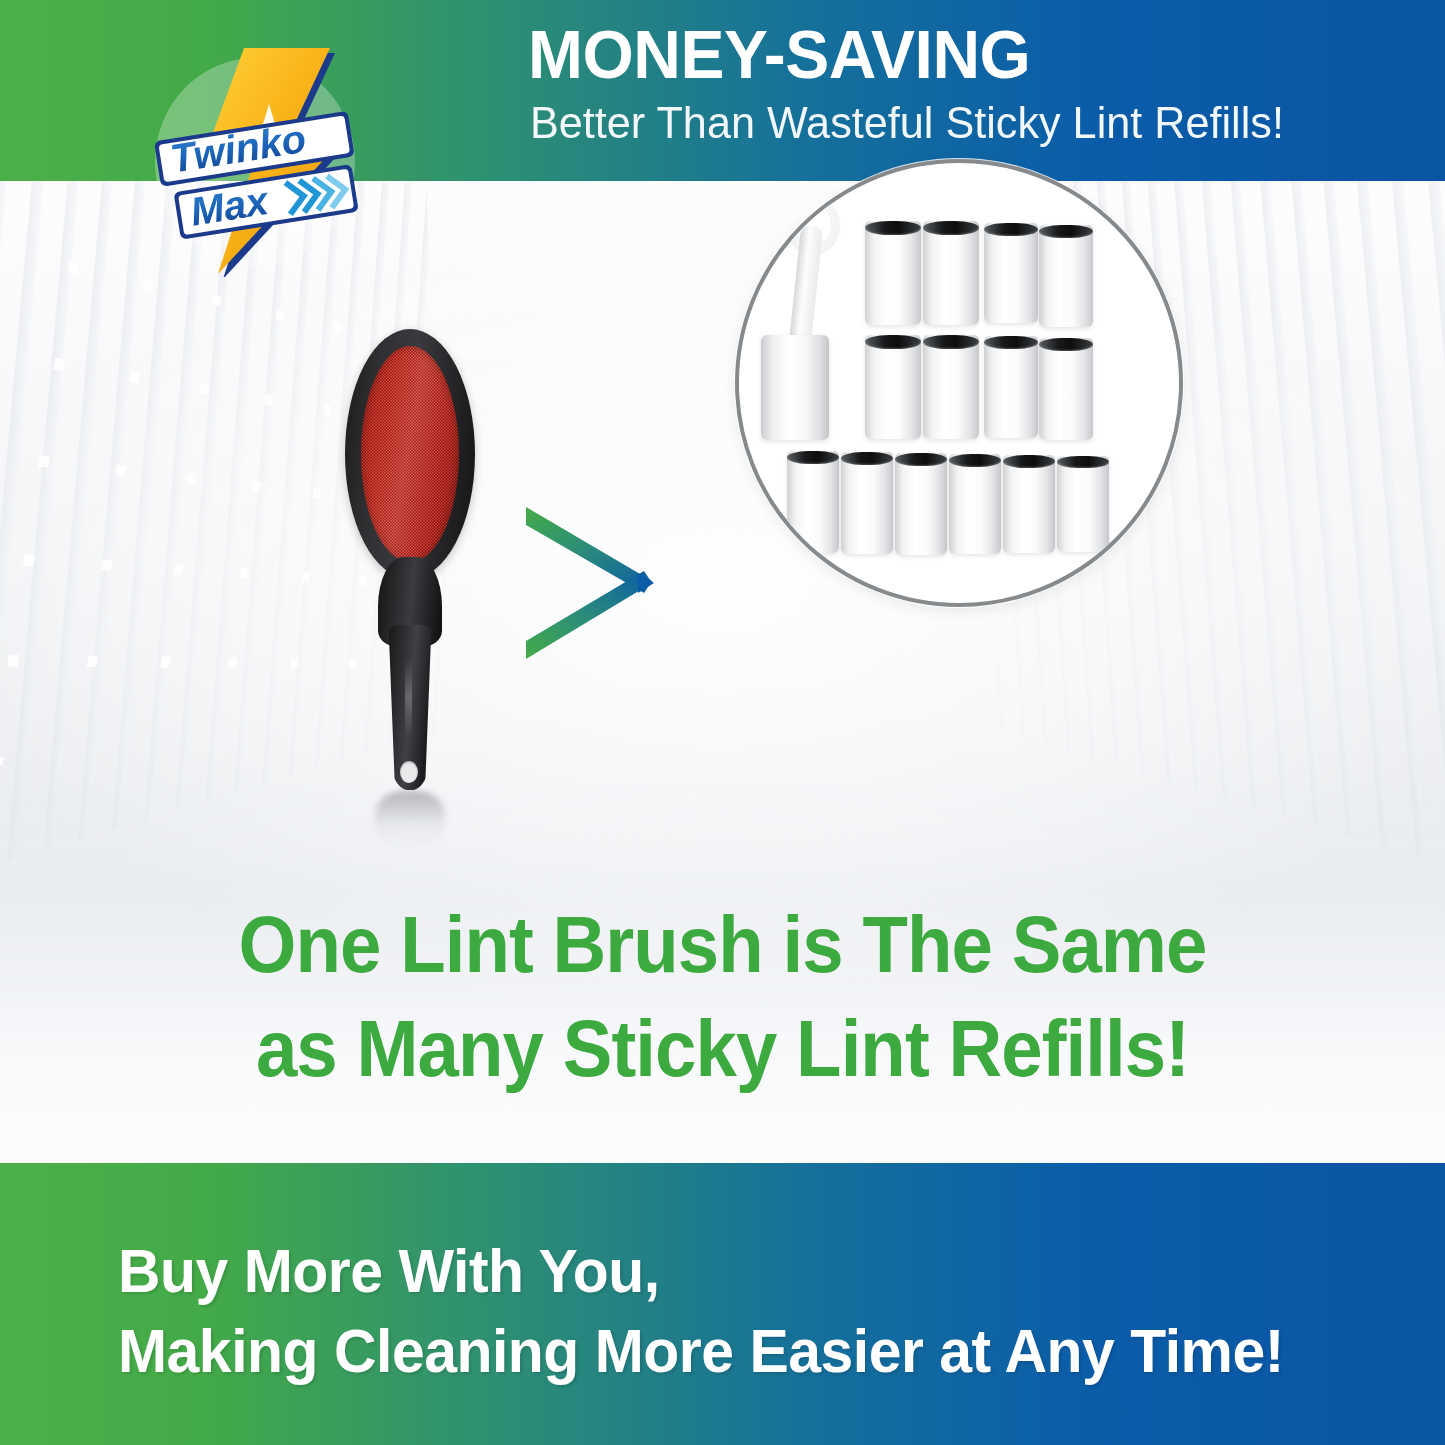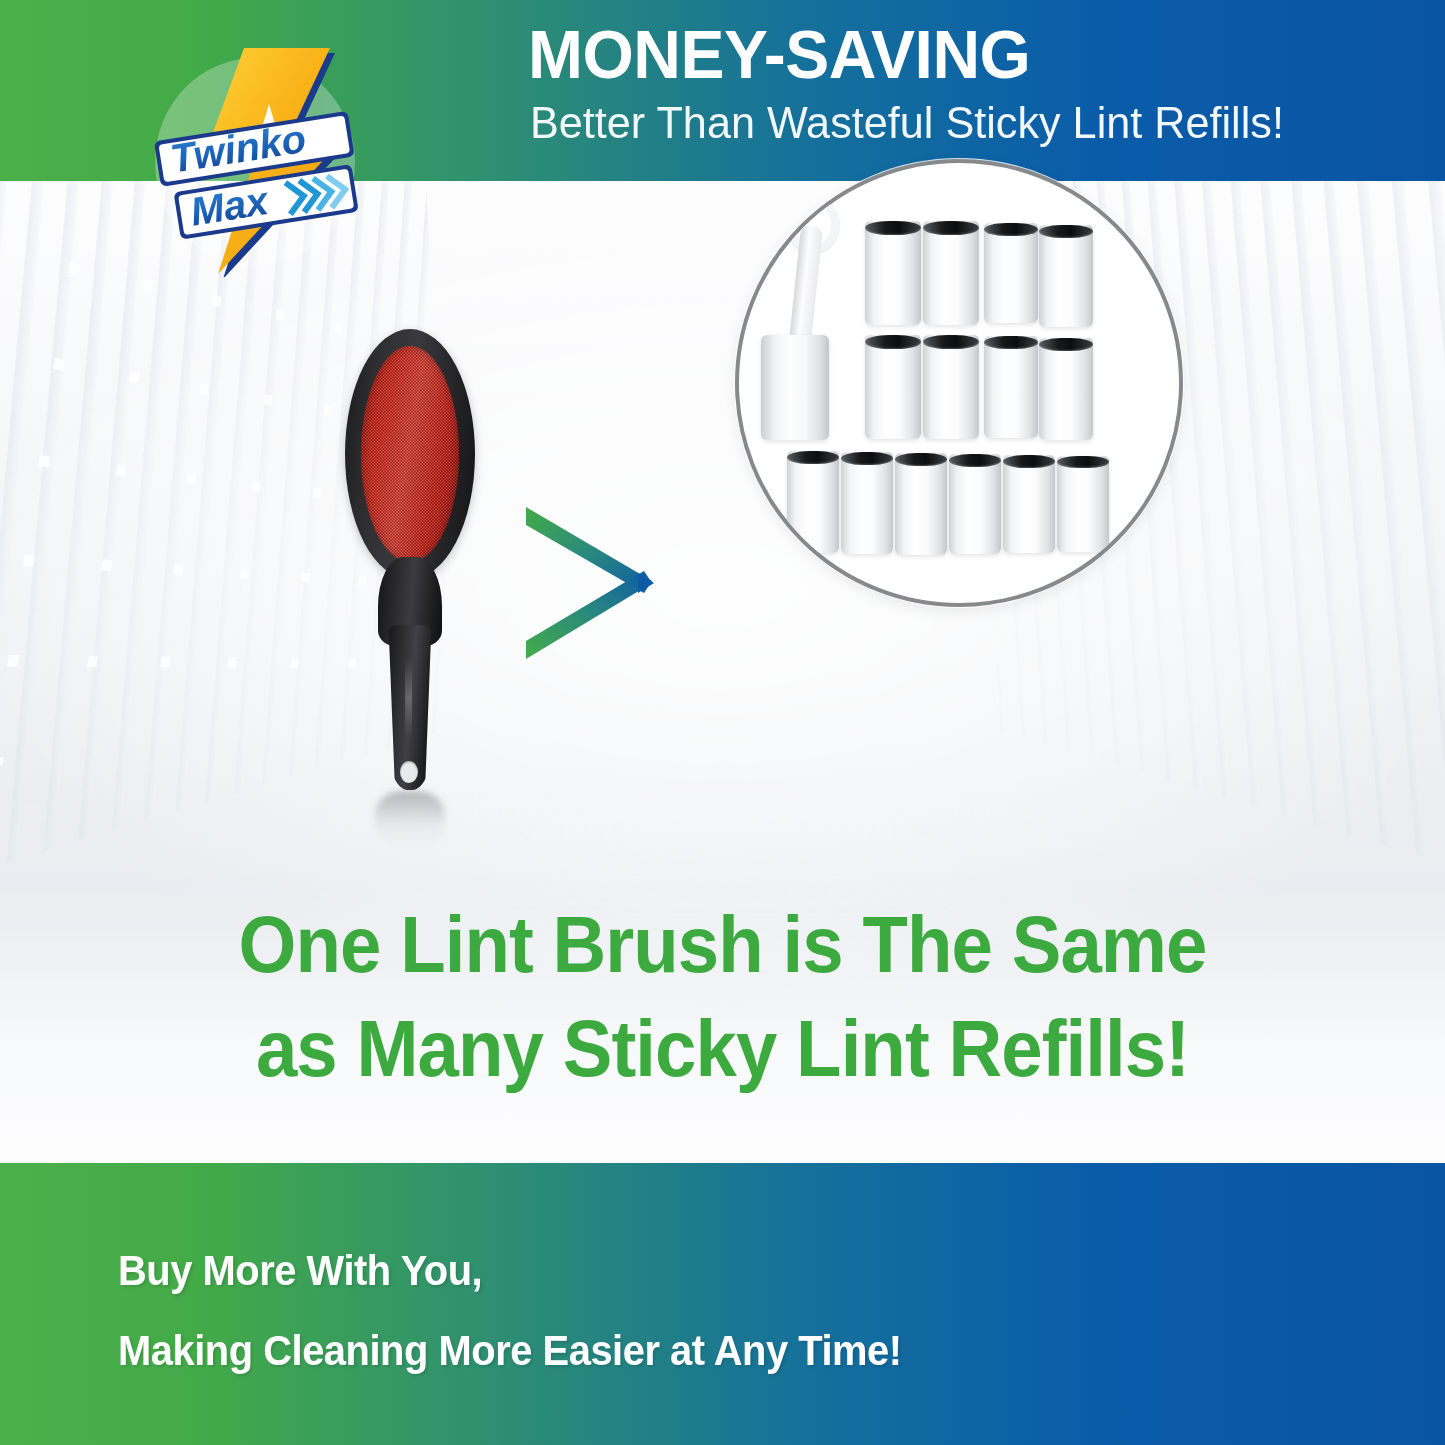--- a/index.html
+++ b/index.html
@@ -297,21 +297,21 @@
     transform: scaleX(0.93);
   }
 
   
   #footer-text {
     position: absolute;
     left: 118px;
     top: 1231px;
     width: 1280px;
     color: #ffffff;
-    font-size: 42px;
+    font-size: 62px;
     font-weight: bold;
     line-height: 80px;
     letter-spacing: -0.5px;
     z-index: 6;
     text-shadow: 2px 2px 3px rgba(0,0,0,0.12);
   }
   #footer-text .fl {
     display: block;
     transform: scaleX(0.95);
     transform-origin: left center;

